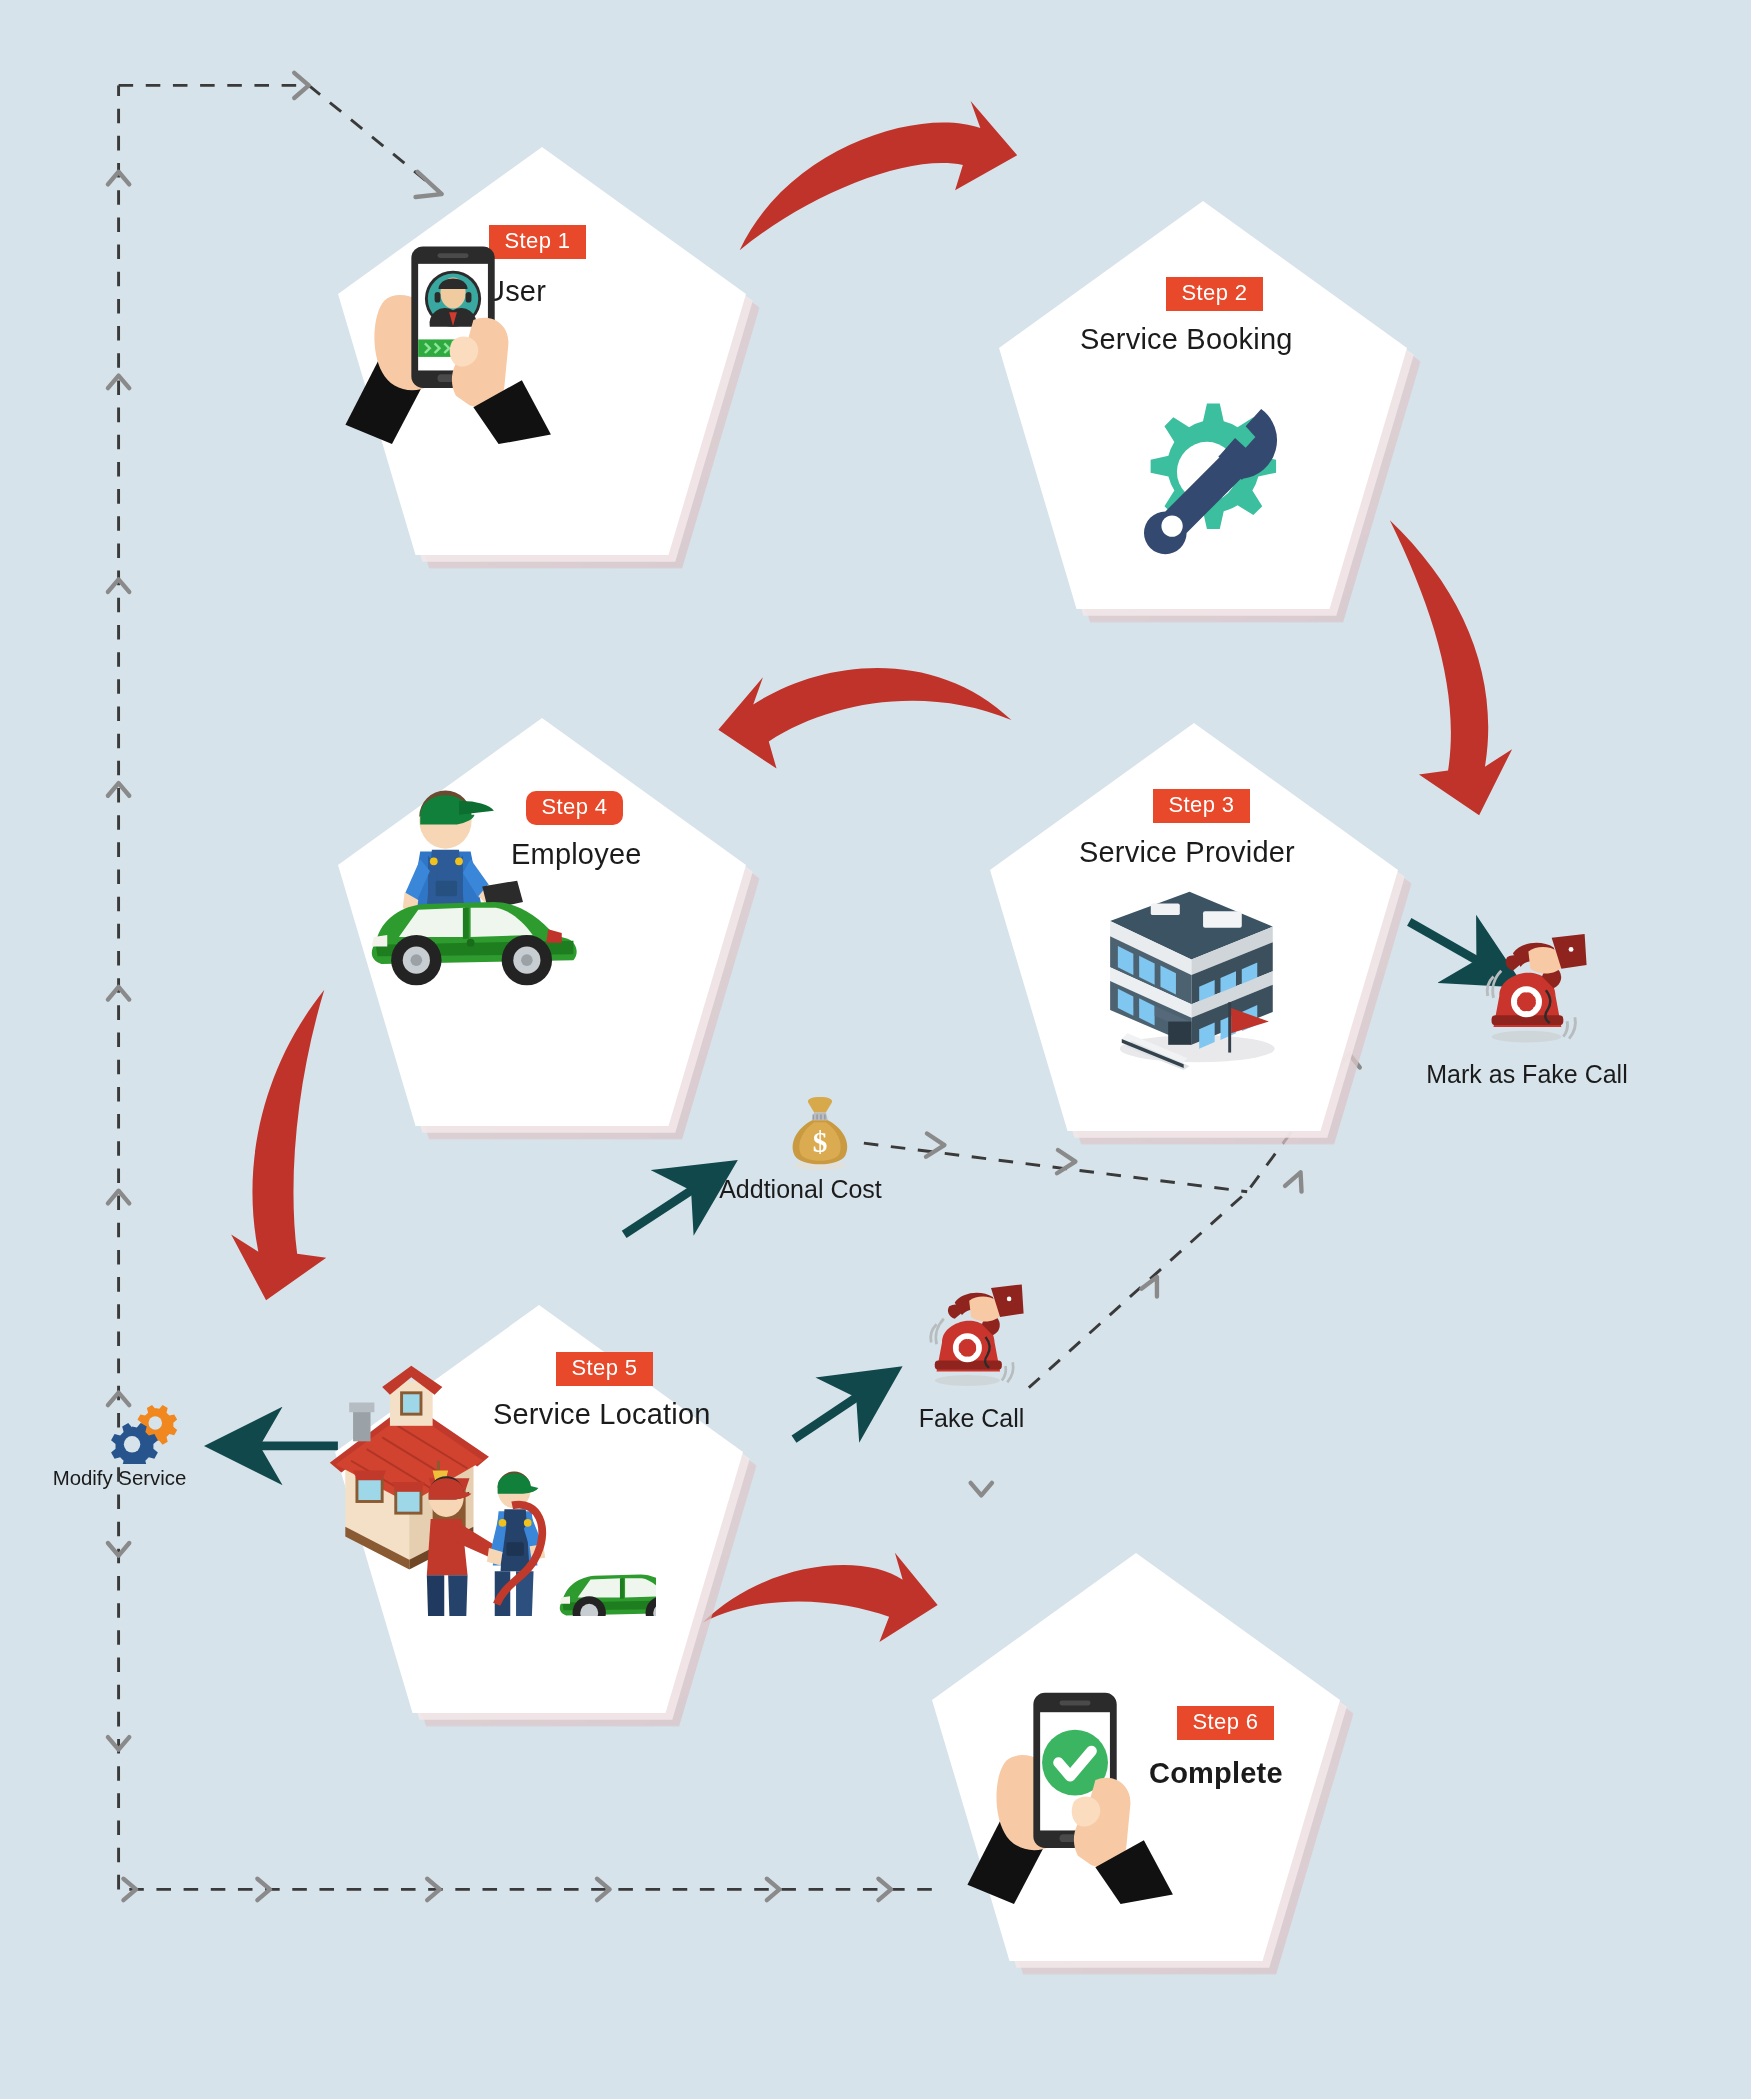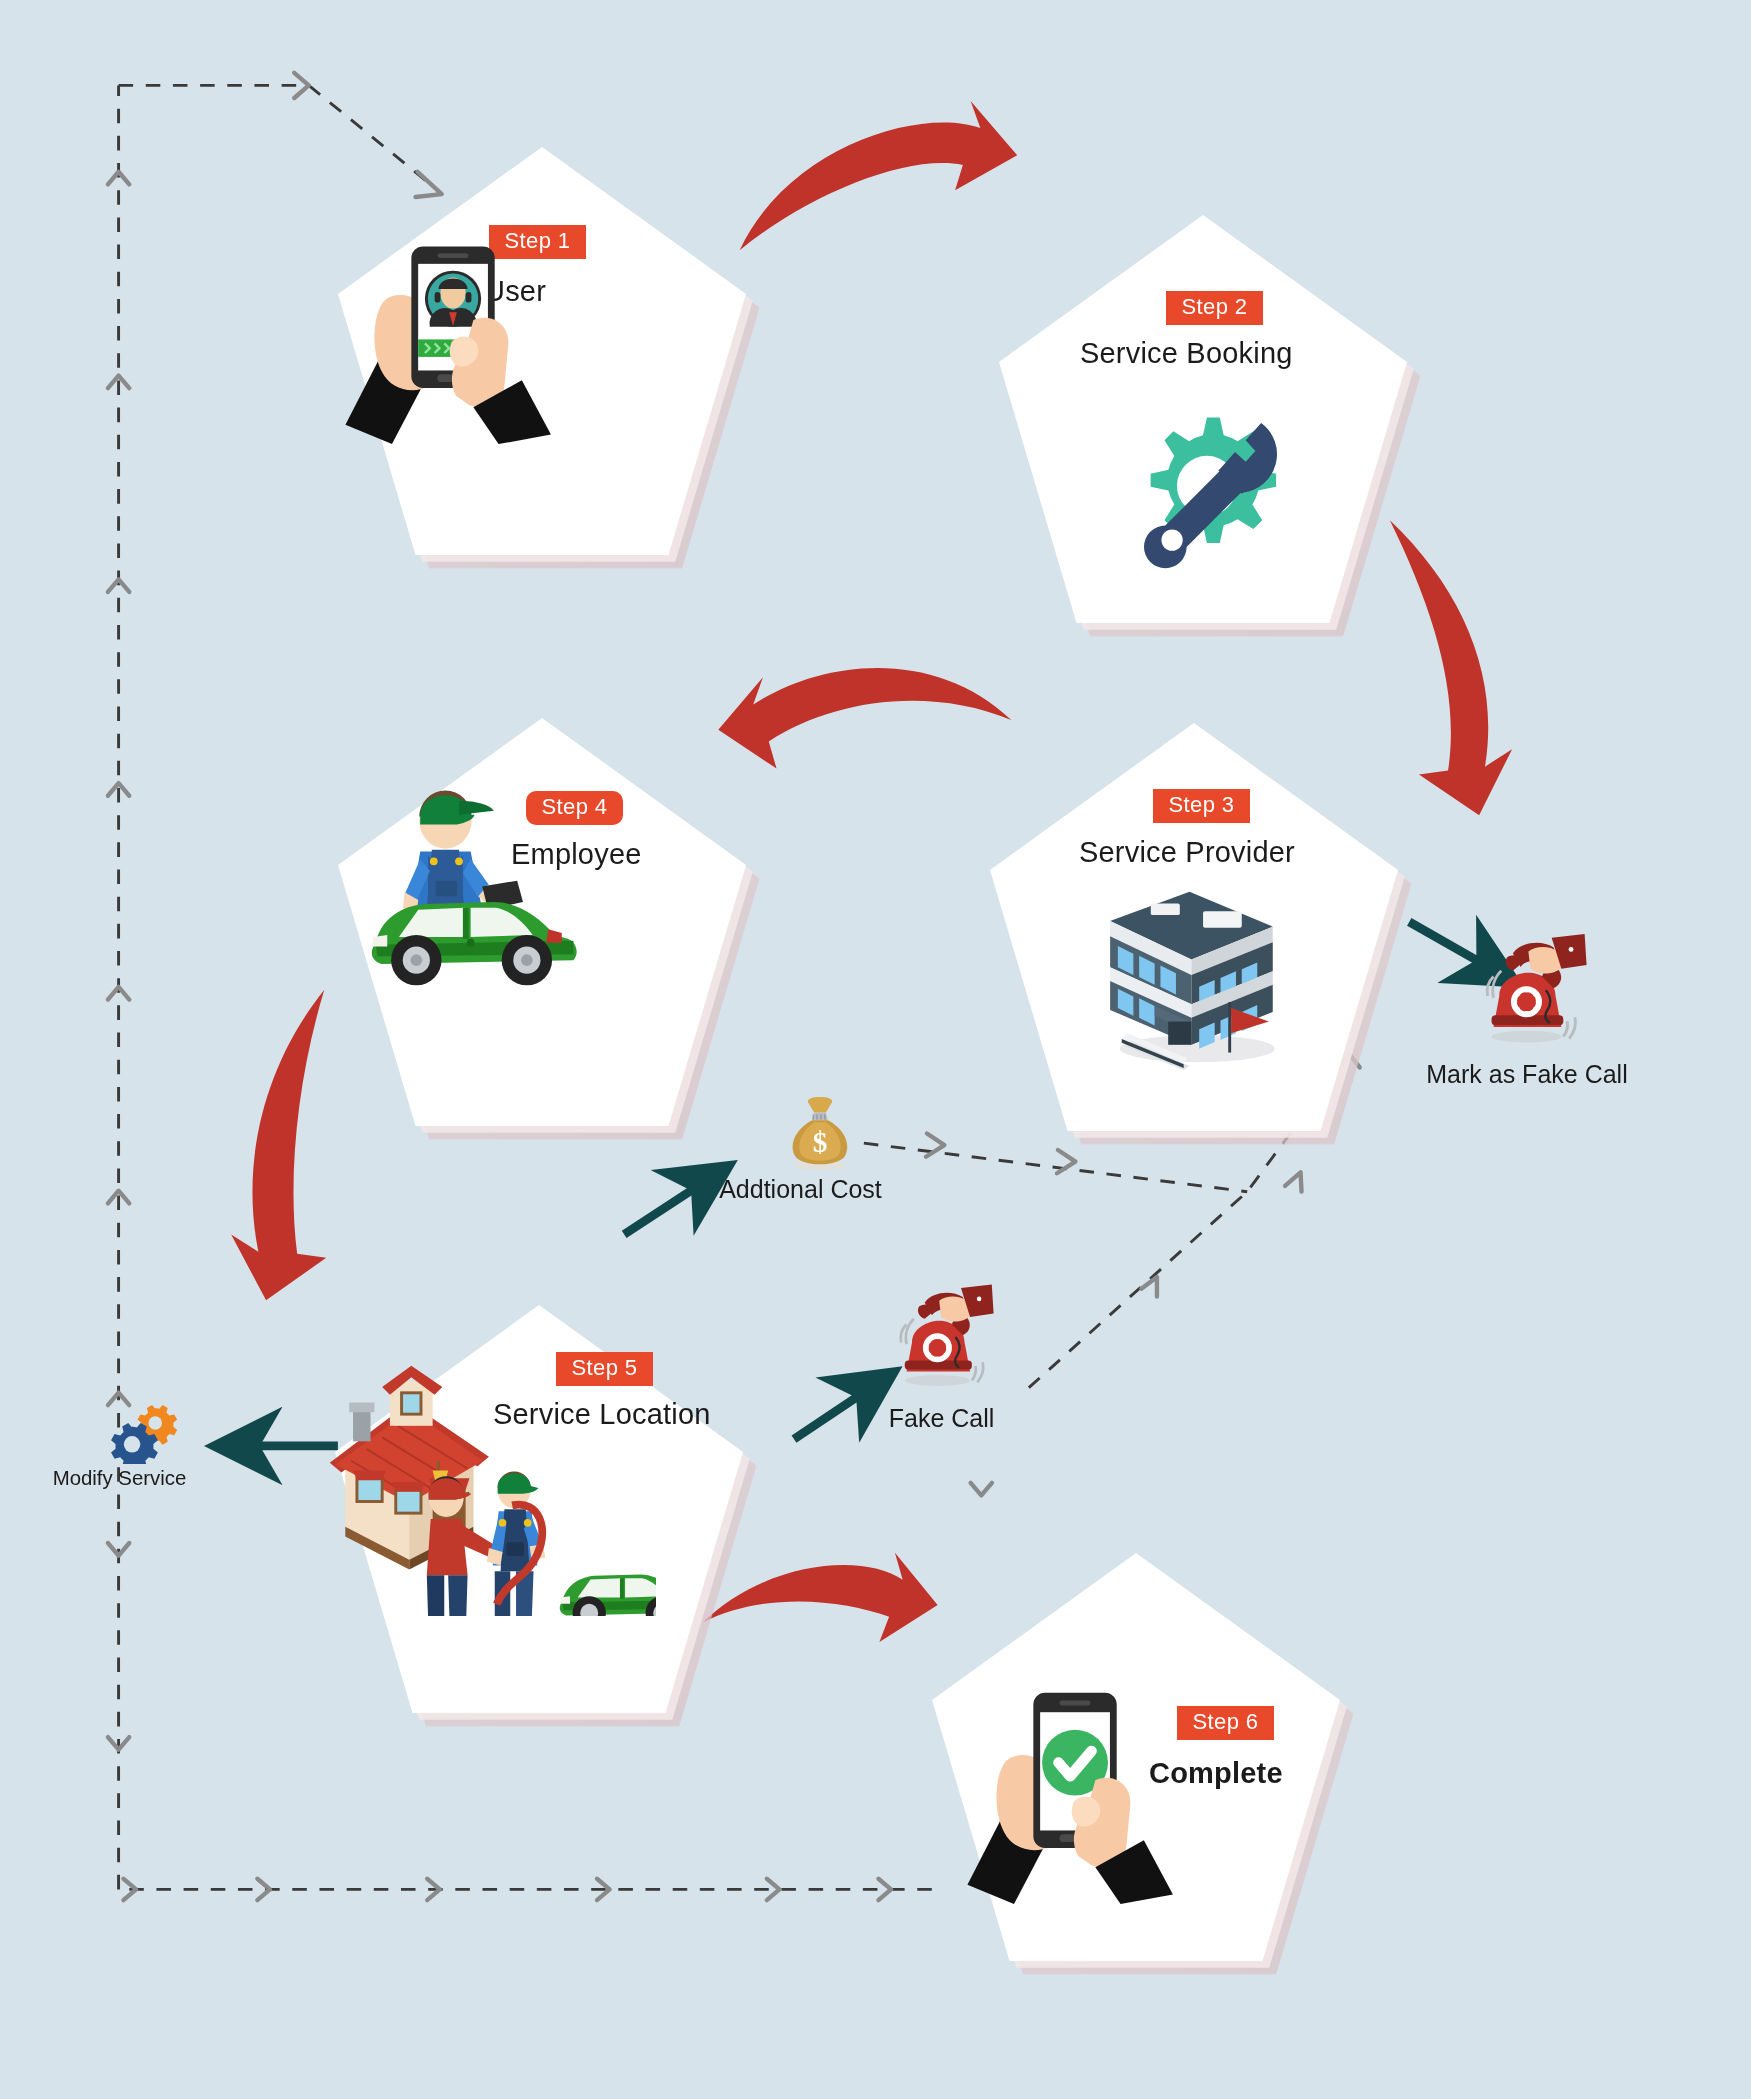--- a/index.html
+++ b/index.html
@@ -231,21 +231,21 @@
         <rect x="93" y="148" width="44" height="18" fill="#2eaa3e"></rect>
         <path d="M100 152 l5 5 l-5 5 M110 152 l5 5 l-5 5 M120 152 l5 5 l-5 5" stroke="#8fe39a" stroke-width="2.5" fill="none"></path>
 
         <path d="M150 128 C170 120 188 134 186 154 L182 196 C180 214 162 222 146 216 L132 206 C124 192 128 172 140 164 Z" fill="#f7c9a4"></path>
         <path d="M128 150 C136 142 150 144 154 154 C158 164 150 176 138 176 C128 176 122 162 128 150 Z" fill="#fbdcbf"></path>
         <path d="M150 218 L200 190 L230 246 L176 256 Z" fill="#111111"></path>
       </svg>
     </div>
   </div>
 
-  <div class="step-card" style="left:999px; top:215px;">
+  <div class="step-card" style="left:999px; top:201px;">
     <div class="poly-shadow"></div>
     <div class="poly-shadow2"></div>
     <div class="poly"></div>
     <div class="inner">
       <span class="step-badge" style="left:167px; top:76px;">Step 2</span>
       <span class="step-title" style="left:81px; top:124px;">Service Booking</span>
       <svg class="art" style="left:109px; top:175px;" width="194" height="184" viewBox="0 0 200 190">
 
         <path d="M100 20 l13 0 l4 18 a48 48 0 0 1 14 6 l16 -10 l9 9 l-10 16 a48 48 0 0 1 6 14 l18 4 l0 13 l-18 4 a48 48 0 0 1 -6 14 l10 16 l-9 9 l-16 -10 a48 48 0 0 1 -14 6 l-4 18 l-13 0 l-4 -18 a48 48 0 0 1 -14 -6 l-16 10 l-9 -9 l10 -16 a48 48 0 0 1 -6 -14 l-18 -4 l0 -13 l18 -4 a48 48 0 0 1 6 -14 l-10 -16 l9 -9 l16 10 a48 48 0 0 1 14 -6 Z" fill="#3bbf9e" transform="translate(0,8) scale(1.02)"></path>
         <circle cx="102" cy="99" r="31" fill="#ffffff"></circle>
@@ -524,21 +524,21 @@
       <g stroke="#8e9296" stroke-width="1.2">
         <path d="M33 20 L33 25 M37 20 L37 25 M41 20 L41 25 M45 20 L45 25"></path>
       </g>
       <path d="M32 26 C16 34 8 50 14 62 C20 74 60 74 66 62 C72 50 64 34 48 26 Z" fill="#c99a3f"></path>
       <path d="M34 28 C22 36 16 50 20 60 C24 70 56 70 60 60 C64 50 58 36 46 28 Z" fill="#dbab51"></path>
       <text x="40" y="58" text-anchor="middle" font-family="'Liberation Serif', serif" font-size="30" font-weight="bold" fill="#ffffff">$</text>
     </svg>
     <div class="side-label">Addtional Cost</div>
   </div>
 
-  <div class="side-node" style="left:854px; top:1281px; width:175px;text-align:center;">
+  <div class="side-node" style="left:884px; top:1281px; width:175px;text-align:center;">
     <svg width="136" height="121" viewBox="0 0 150 130" style="margin-left:19.4px;">
       <g stroke="#b7bcbe" stroke-width="3" fill="none">
         <path d="M26 46 a22 22 0 0 0 -6 20"></path>
         <path d="M34 40 a30 30 0 0 0 -8 28"></path>
         <path d="M102 92 a20 20 0 0 1 -4 16"></path>
         <path d="M110 88 a26 26 0 0 1 -6 22"></path>
       </g>
       <ellipse cx="60" cy="108" rx="36" ry="6" fill="#cfd6d9"></ellipse>
       <path d="M32 66 C32 50 50 42 62 42 C74 42 90 50 90 66 L96 98 L26 98 Z" fill="#c9342c"></path>
       <rect x="24" y="86" width="74" height="10" rx="4" fill="#8f241e"></rect>

